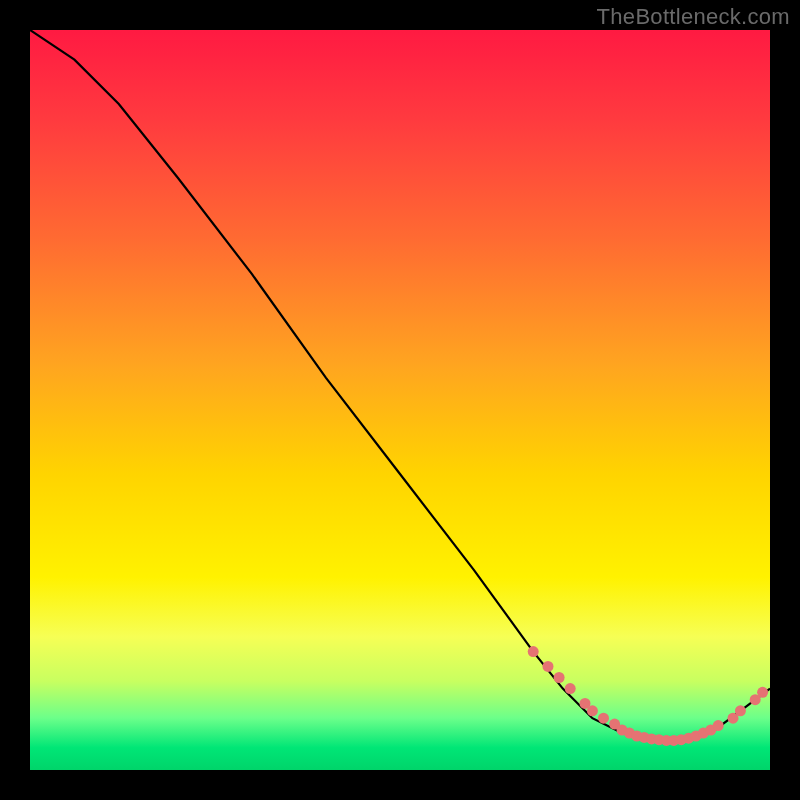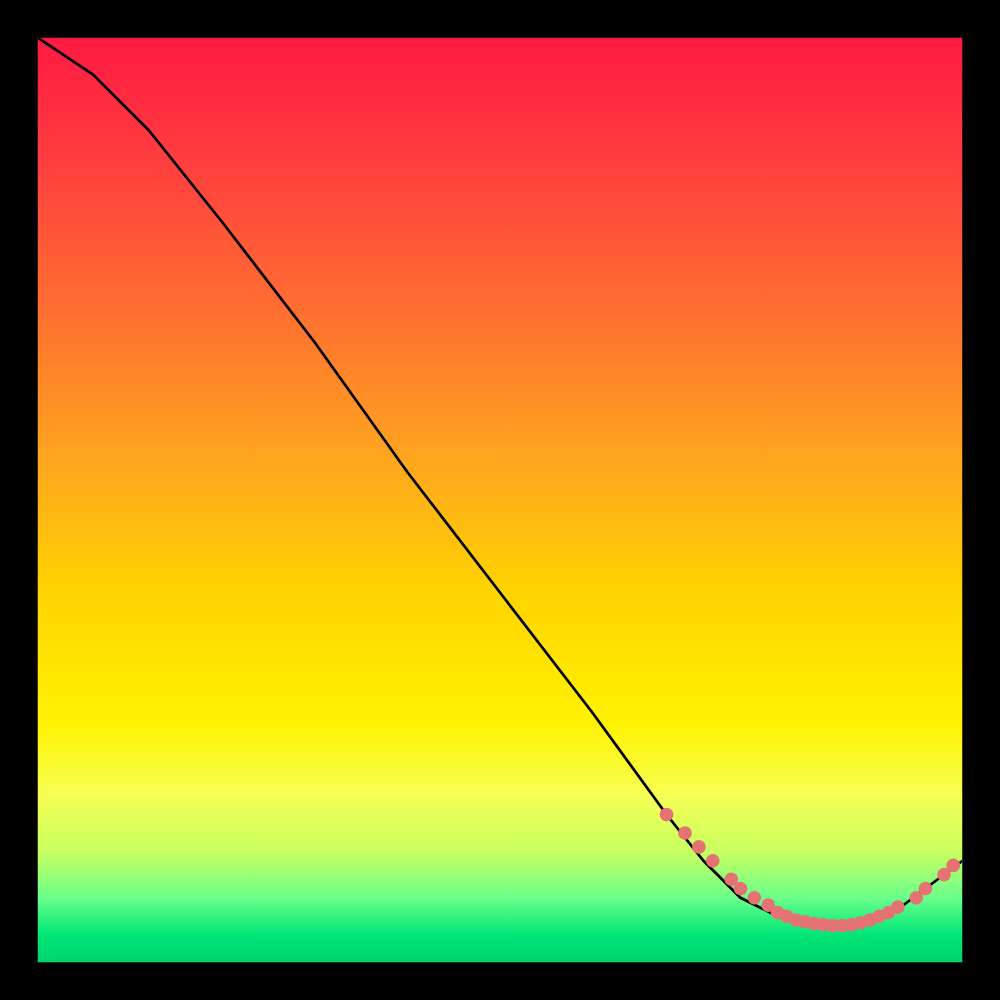--- a/index.html
+++ b/index.html
@@ -60,20 +60,21 @@
     width: 100%;
     height: 100%;
     z-index: 2;
   }
 </style>
 </head>
 <body>
 
 <div class="frame">
 
+  <div class="watermark">TheBottleneck.com</div>
 
   <div class="plot-area">
     <div class="gradient"></div>
 
     <svg class="curve" viewBox="0 0 740 740" preserveAspectRatio="none">
       <path id="curve-path" d="M0.0 0.0 L44.4 29.6 L88.8 74.0 L148.0 148.0 L222.0 244.2 L296.0 347.8 L370.0 444.0 L444.0 540.2 L503.2 621.6 L532.8 658.6 L562.4 688.2 L592.0 703.0 L621.6 710.4 L651.2 710.4 L680.8 703.0 L710.4 680.8 L740.0 658.6" fill="none" stroke="#000000" stroke-width="2.2"></path>
       <g id="marker-group">
           <circle cx="503.2" cy="621.6" r="5.5" fill="#e57373"></circle>
           <circle cx="518.0" cy="636.4" r="5.5" fill="#e57373"></circle>
           <circle cx="529.1" cy="647.5" r="5.5" fill="#e57373"></circle>

